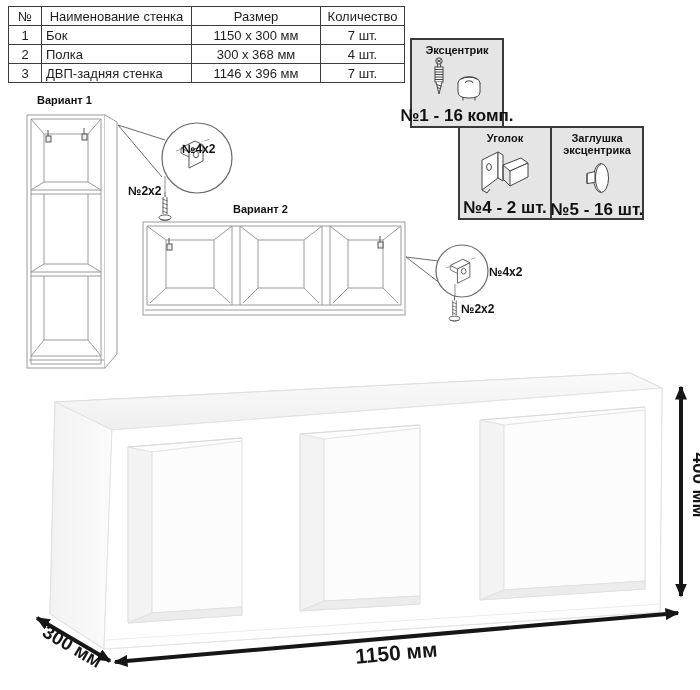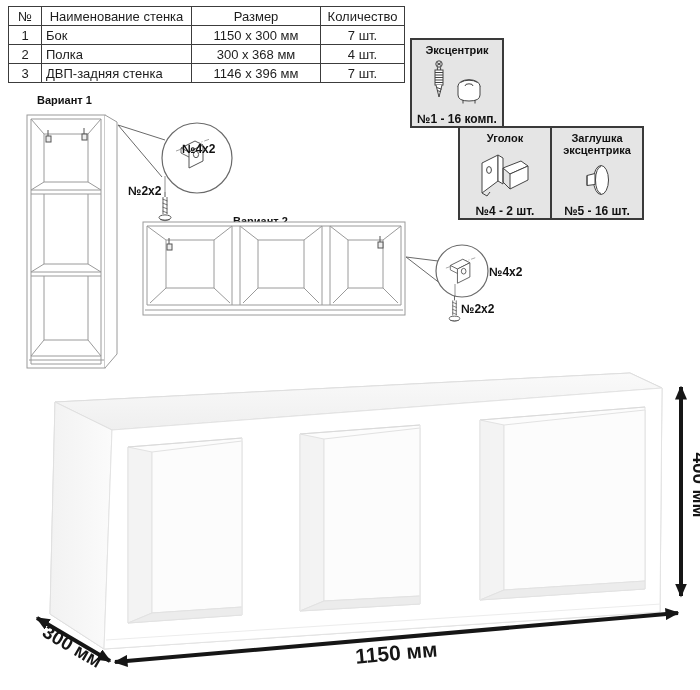--- a/index.html
+++ b/index.html
@@ -20,26 +20,26 @@
   .hw-row{position:absolute;display:flex;}
   .hw-row1{left:410px;top:38px;}
   .hw-row2{left:458px;top:126px;border-radius:29px;}
   .hw-cell{width:94px;height:90px;border:2px solid #3a3a3a;margin-left:-2px;background:#e5e5e5;
       box-sizing:border-box;display:flex;flex-direction:column;align-items:center;}
   .hw-row2 .hw-cell{height:94px;}
   .hw-cell:first-child{margin-left:0;}
   .hw-title{font-size:11px;font-weight:bold;text-align:center;line-height:12px;padding-top:4px;
       white-space:pre-line;color:#111;}
   .hw-icon{flex:1;display:flex;align-items:center;justify-content:center;}
-  .hw-count{font-size:12px;font-weight:bold;padding-bottom:0;color:#111;white-space:nowrap;}
+  .hw-count{font-size:17px;font-weight:bold;padding-bottom:0;color:#111;white-space:nowrap;}
 
   
   .variant-label{position:absolute;font-size:11px;font-weight:bold;color:#111;}
   .v1-label{left:37px;top:94px;}
-  .v2-label{left:233px;top:203px;margin-top:12px;}
+  .v2-label{left:233px;top:203px;}
 
   .abs{position:absolute;}
   svg text{font-family:"Liberation Sans",sans-serif;}
   .callout-qty{font-size:12px;font-weight:bold;fill:#111;}
   .dim-label{font-size:19px;font-weight:bold;fill:#161616;}
   .dim-label-big{font-size:21px;font-weight:bold;fill:#161616;}
 </style>
 </head>
 <body>
 

